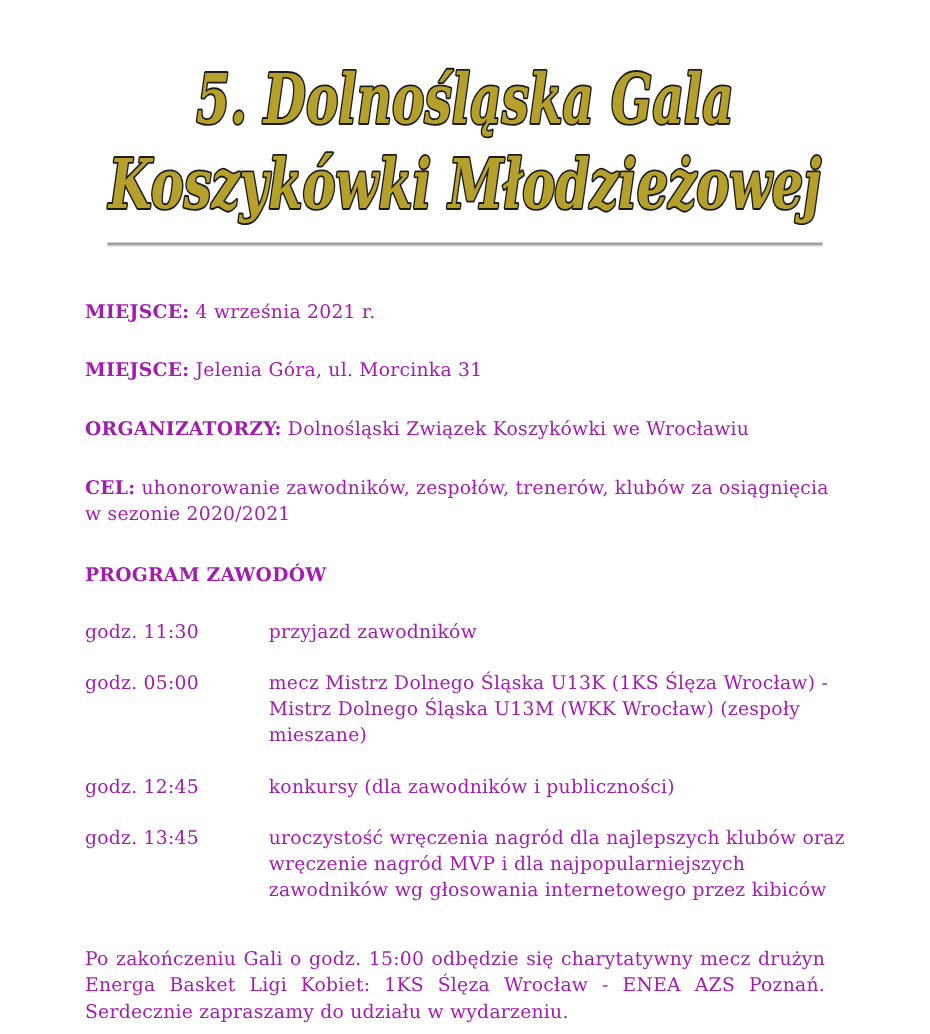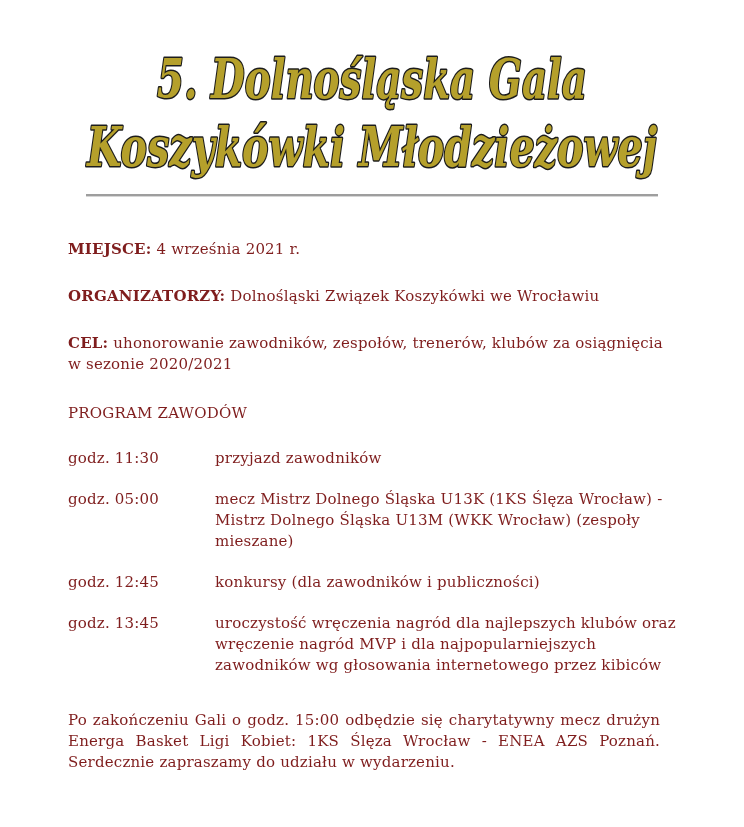--- a/index.html
+++ b/index.html
@@ -2,21 +2,21 @@
 <html><head>
 <meta charset="utf-8">
 <style>
   html, body { margin: 0; padding: 0; background: #ffffff; }
   .page {
     position: relative;
     width: 744px;
     height: 827px;
     background: #ffffff;
     font-family: "DejaVu Serif", serif;
-    color: #7f1d1d;
+    color: #a21caf;
     overflow: hidden;
   }
   .title-block {
     width: 744px;
     padding-top: 10px;
     text-align: center;
   }
   .title-svg { display: block; margin: 0 auto; }
   .title-svg text {
     font-family: "DejaVu Serif", serif;
@@ -34,21 +34,21 @@
   .content {
     padding: 42px 68px 0 68px;
     font-size: 15px;
     line-height: 21px;
     letter-spacing: 0.2px;
   }
   .info-line { margin: 0 0 26px 0; }
   .info-line strong { font-weight: bold; }
   .cel-line { margin-bottom: 28px; }
   .program-heading {
-    font-weight: normal;
+    font-weight: bold;
     margin: 16px 0 24px 0;
   }
   .program-row {
     display: flex;
     margin: 16px 0 20px 0;
   }
   .program-time {
     flex: 0 0 147px;
     white-space: nowrap;
   }
@@ -72,20 +72,24 @@
 
   <div class="divider"></div>
 
   <div class="content">
 
     <p class="info-line">
       <strong>MIEJSCE:</strong>
       <span>4 września 2021 r.</span>
     </p>
 
+    <p class="info-line">
+      <strong>MIEJSCE:</strong>
+      <span>Jelenia Góra, ul. Morcinka 31</span>
+    </p>
 
     <p class="info-line">
       <strong>ORGANIZATORZY:</strong>
       <span>Dolnośląski Związek Koszykówki we Wrocławiu</span>
     </p>
 
     <p class="info-line cel-line">
       <strong>CEL:</strong>
       <span>uhonorowanie zawodników, zespołów, trenerów, klubów za osiągnięcia w sezonie 2020/2021</span>
     </p>

